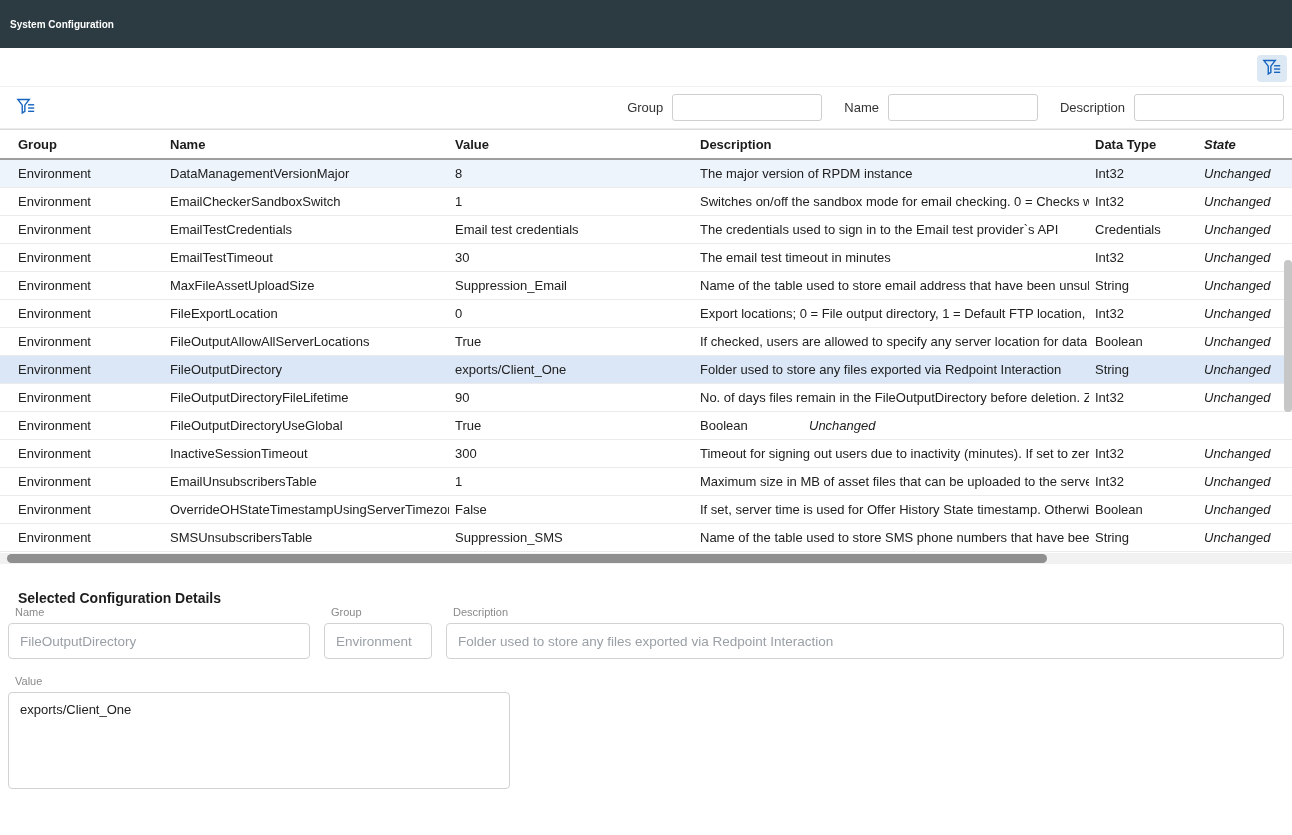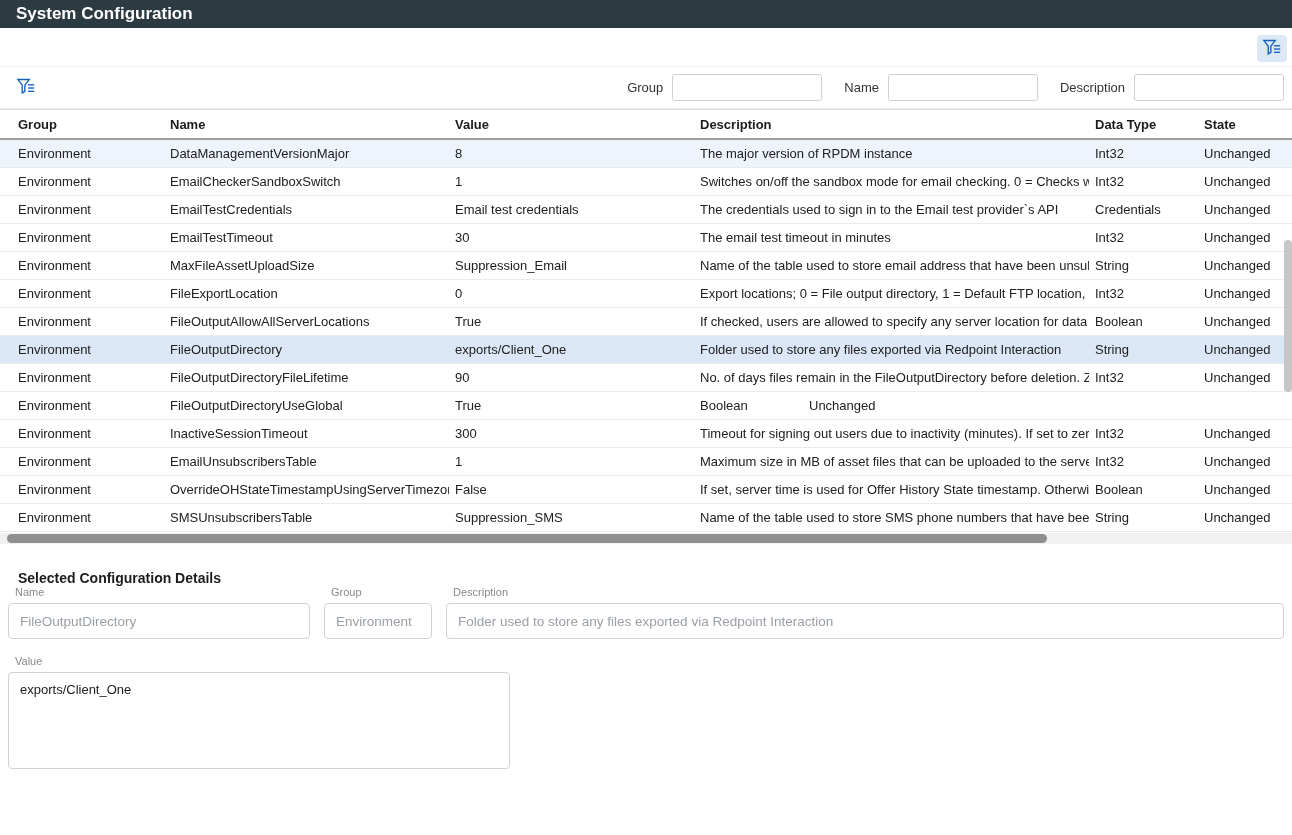--- a/index.html
+++ b/index.html
@@ -6,27 +6,27 @@
   html, body { width: 1292px; height: 835px; overflow: hidden; }
   body {
     font-family: "Liberation Sans", "DejaVu Sans", sans-serif;
     background: #ffffff;
     color: #212121;
     font-size: 13px;
   }
 
   
   .titlebar {
-    height: 28px;
+    height: 48px;
     background: var(--titlebar-bg, #2c3b42);
     color: #ffffff;
     display: flex;
     align-items: center;
-    padding-left: 16px;
-    font-size: 17px;
+    padding-left: 10px;
+    font-size: 10px;
     font-weight: bold;
   }
 
   
   .toolbar {
     height: 39px;
     position: relative;
     border-bottom: 1px solid #f0f0f0;
   }
   .filter-toggle-btn {
@@ -82,21 +82,21 @@
     padding-left: 6px;
     white-space: nowrap;
     overflow: hidden;
     flex-shrink: 0;
   }
   .col-group       { width: 164px; padding-left: 18px; }
   .col-name        { width: 285px; }
   .col-value       { width: 245px; }
   .col-description { width: 395px; }
   .col-datatype    { width: 109px; }
-  .col-state       { width: 86px; }
+  .col-state       { width: 86px; font-style: italic; }
 
   .tbody { position: relative; }
   .trow {
     display: flex;
     height: 28px;
     align-items: center;
     border-bottom: 1px solid #ebebeb;
     background: #ffffff;
     cursor: pointer;
   }

